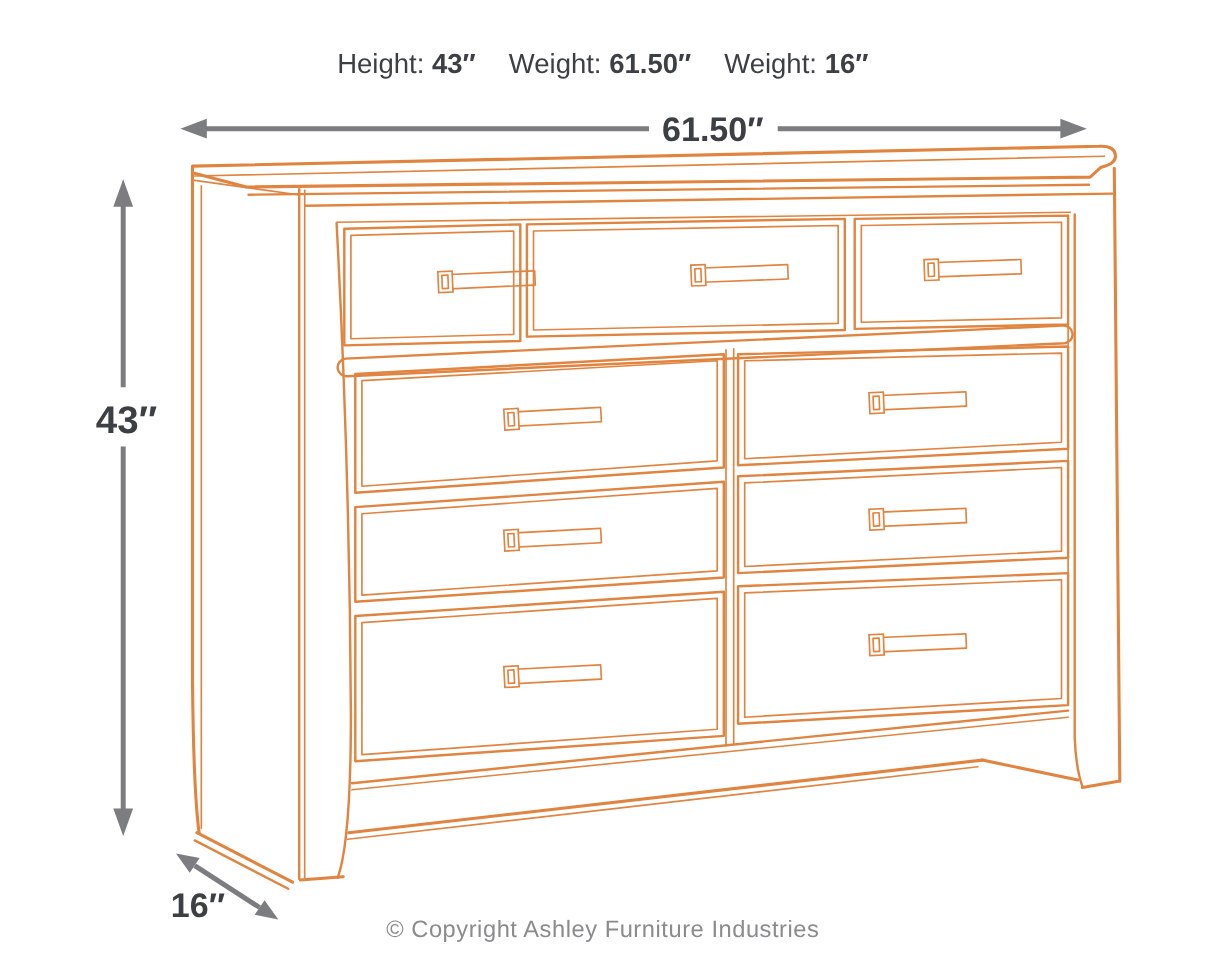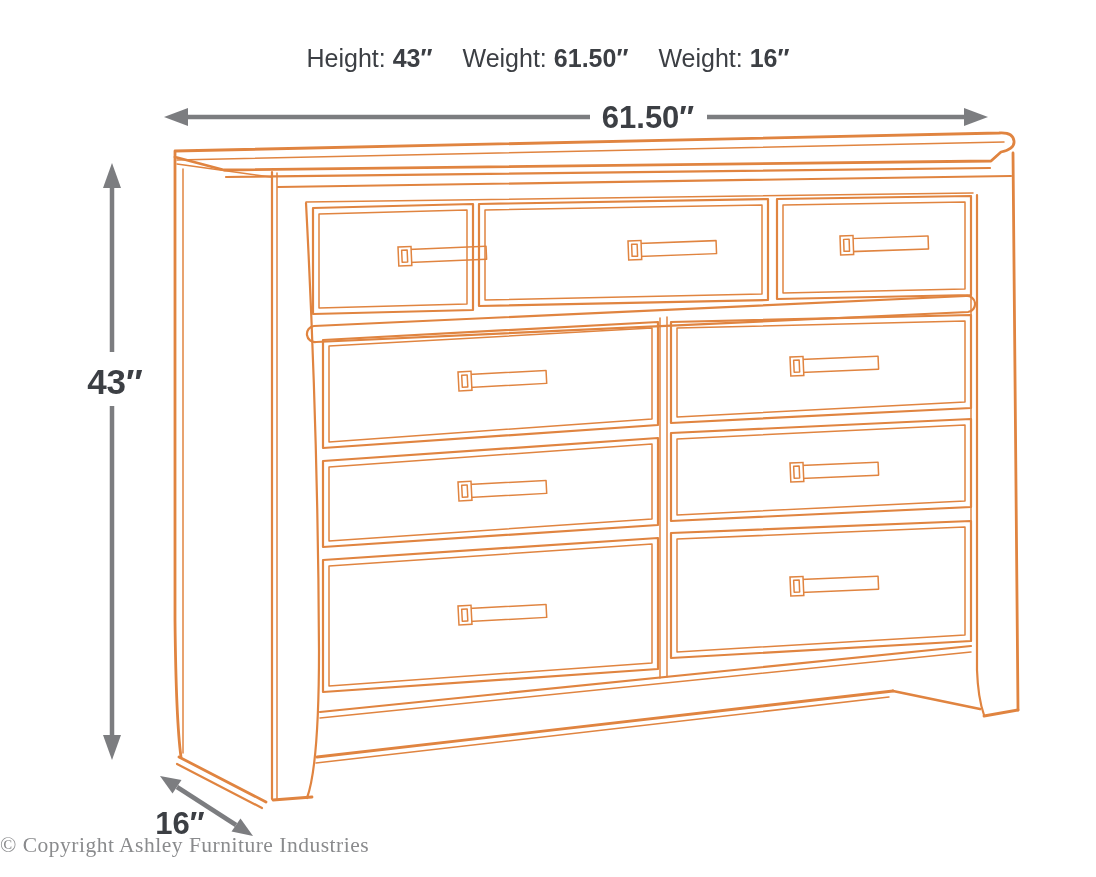--- a/index.html
+++ b/index.html
@@ -24,22 +24,22 @@
   .stat .val{font-weight:700;}
   svg.draw{position:absolute;left:0;top:0;}
   .ln{stroke:var(--line-orange);stroke-width:2.8;fill:none;stroke-linecap:round;stroke-linejoin:round;}
   .ln2{stroke:var(--line-orange);stroke-width:2.2;fill:none;stroke-linecap:round;stroke-linejoin:round;}
   .ln3{stroke:var(--line-orange);stroke-width:1.5;fill:none;stroke-linecap:round;stroke-linejoin:round;}
   .cap{fill:#FFFFFF;stroke:var(--line-orange);stroke-width:1.5;}
   .dim-line{stroke:var(--arrow-gray);stroke-width:4.5;fill:none;}
   .dim-head{fill:var(--arrow-gray);stroke:none;}
   .dim-label{fill:var(--text-dark);font-family:"Liberation Sans",sans-serif;font-weight:700;}
   .copyright{
-    position:absolute;top:833px;left:0;width:100%;text-align:left;
-    font-size:21.5px;color:var(--copyright-gray);letter-spacing:0.5px;font-family:Liberation Serif, serif;
+    position:absolute;top:833px;left:0;width:100%;text-align:center;
+    font-size:21.5px;color:var(--copyright-gray);letter-spacing:0.5px;
   }
 </style>
 </head>
 <body>
 
 <div class="stage">
 
   <div class="stats">
     <span class="stat">
       <span class="lbl">Height:</span>

